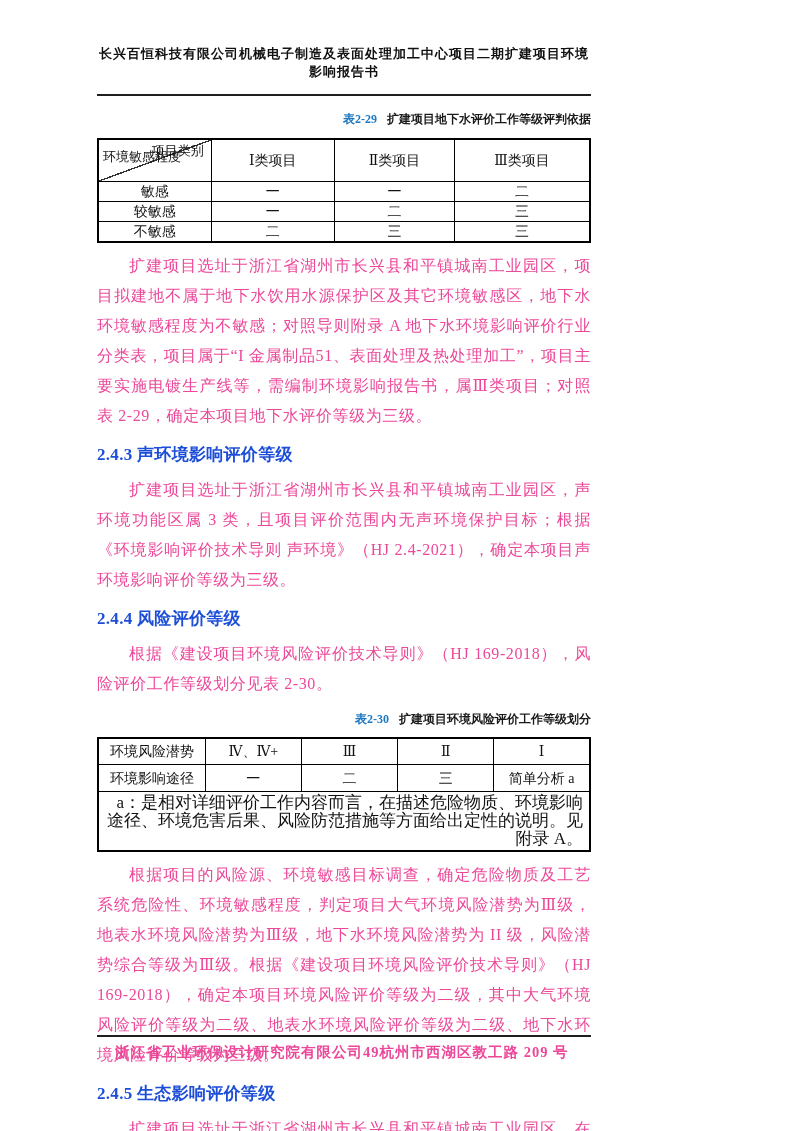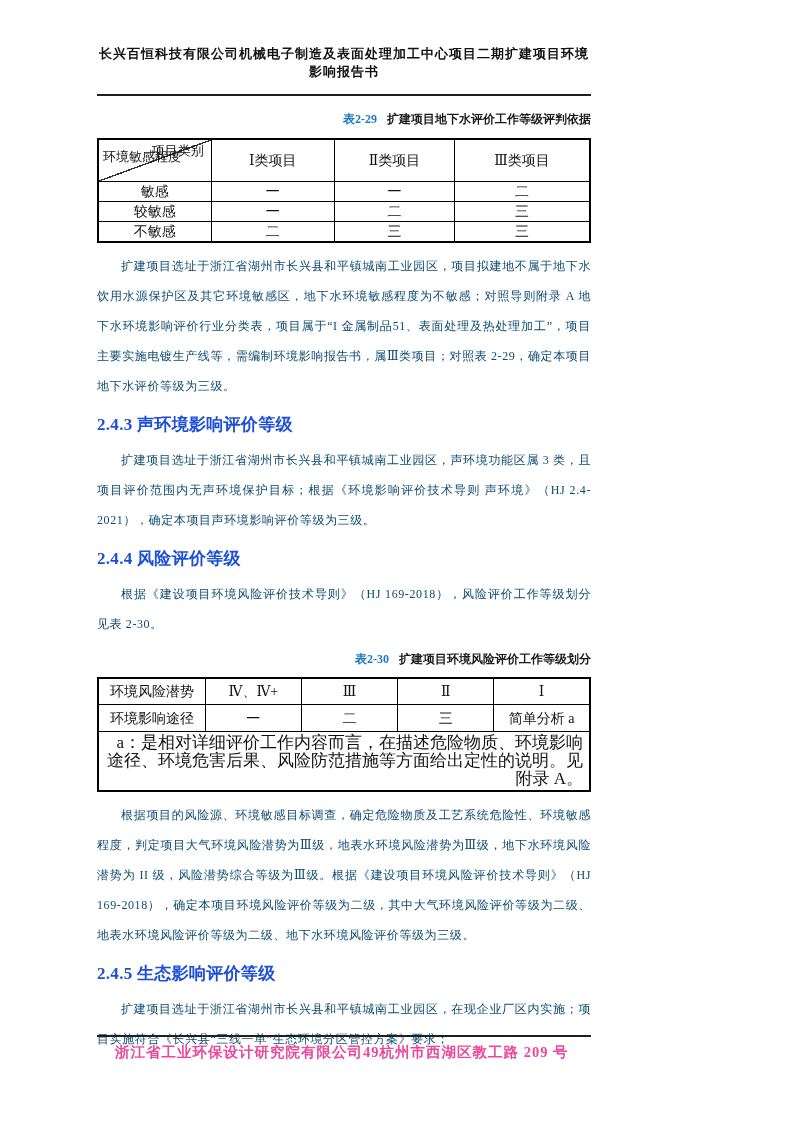--- a/index.html
+++ b/index.html
@@ -54,22 +54,22 @@
   .t30 col.c1 { width: 21.8%; }
   .t30 col.cx { width: 19.55%; }
   .t30 .drow td { height: 27px; }
   .t30 .note td {
     text-align: right; font-size: 17px; line-height: 18px;
     padding: 2px 6px; height: 40px; vertical-align: middle;
   }
 
   
   p.body {
-    font-size: 12px; line-height: 30px; text-align: justify;
-    text-indent: 2em; letter-spacing: 0.6px; color: #0c4a6e;
+    font-size: 16px; line-height: 30px; text-align: justify;
+    text-indent: 2em; letter-spacing: 0.6px; color: #ec4899;
   }
   .mt8 { margin-top: 8px; }
   h3.sec {
     font-size: 17px; font-weight: bold; color: #1d4ed8;
     margin: 12px 0 9px 0; letter-spacing: 0.3px;
   }
 
   
   .footer {
     position: absolute; top: 1035px; left: 97px; right: 93px;

